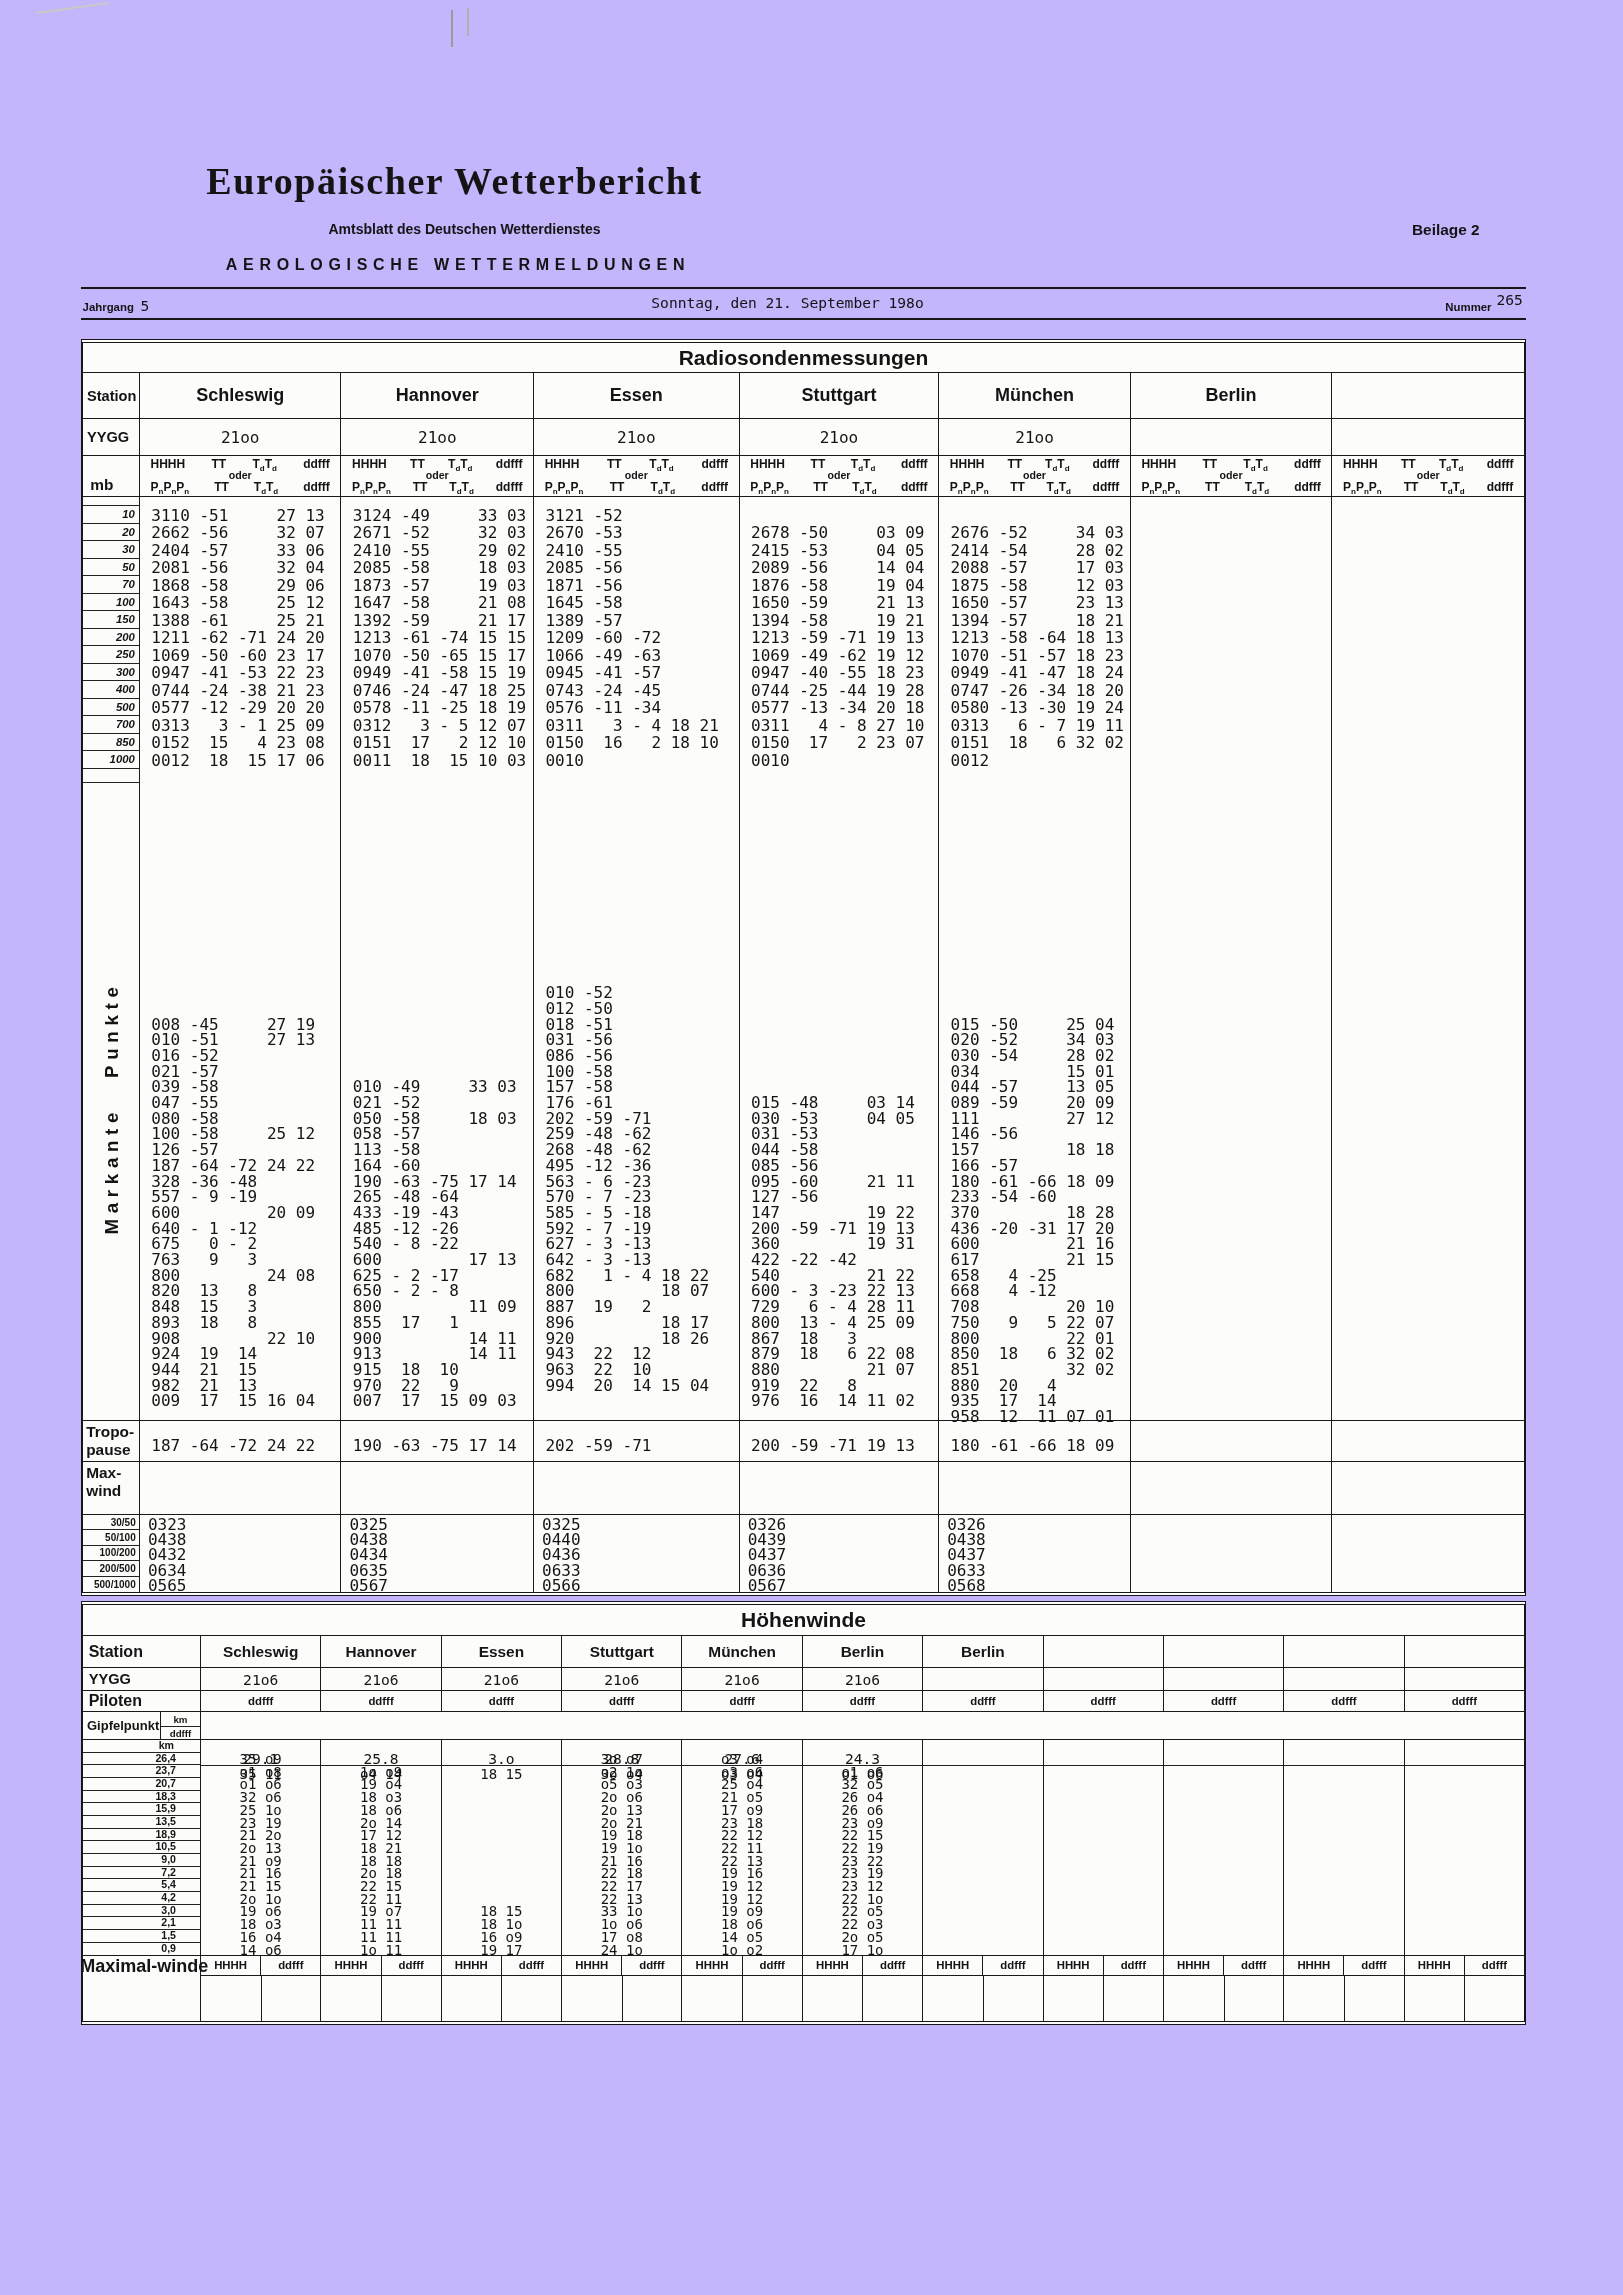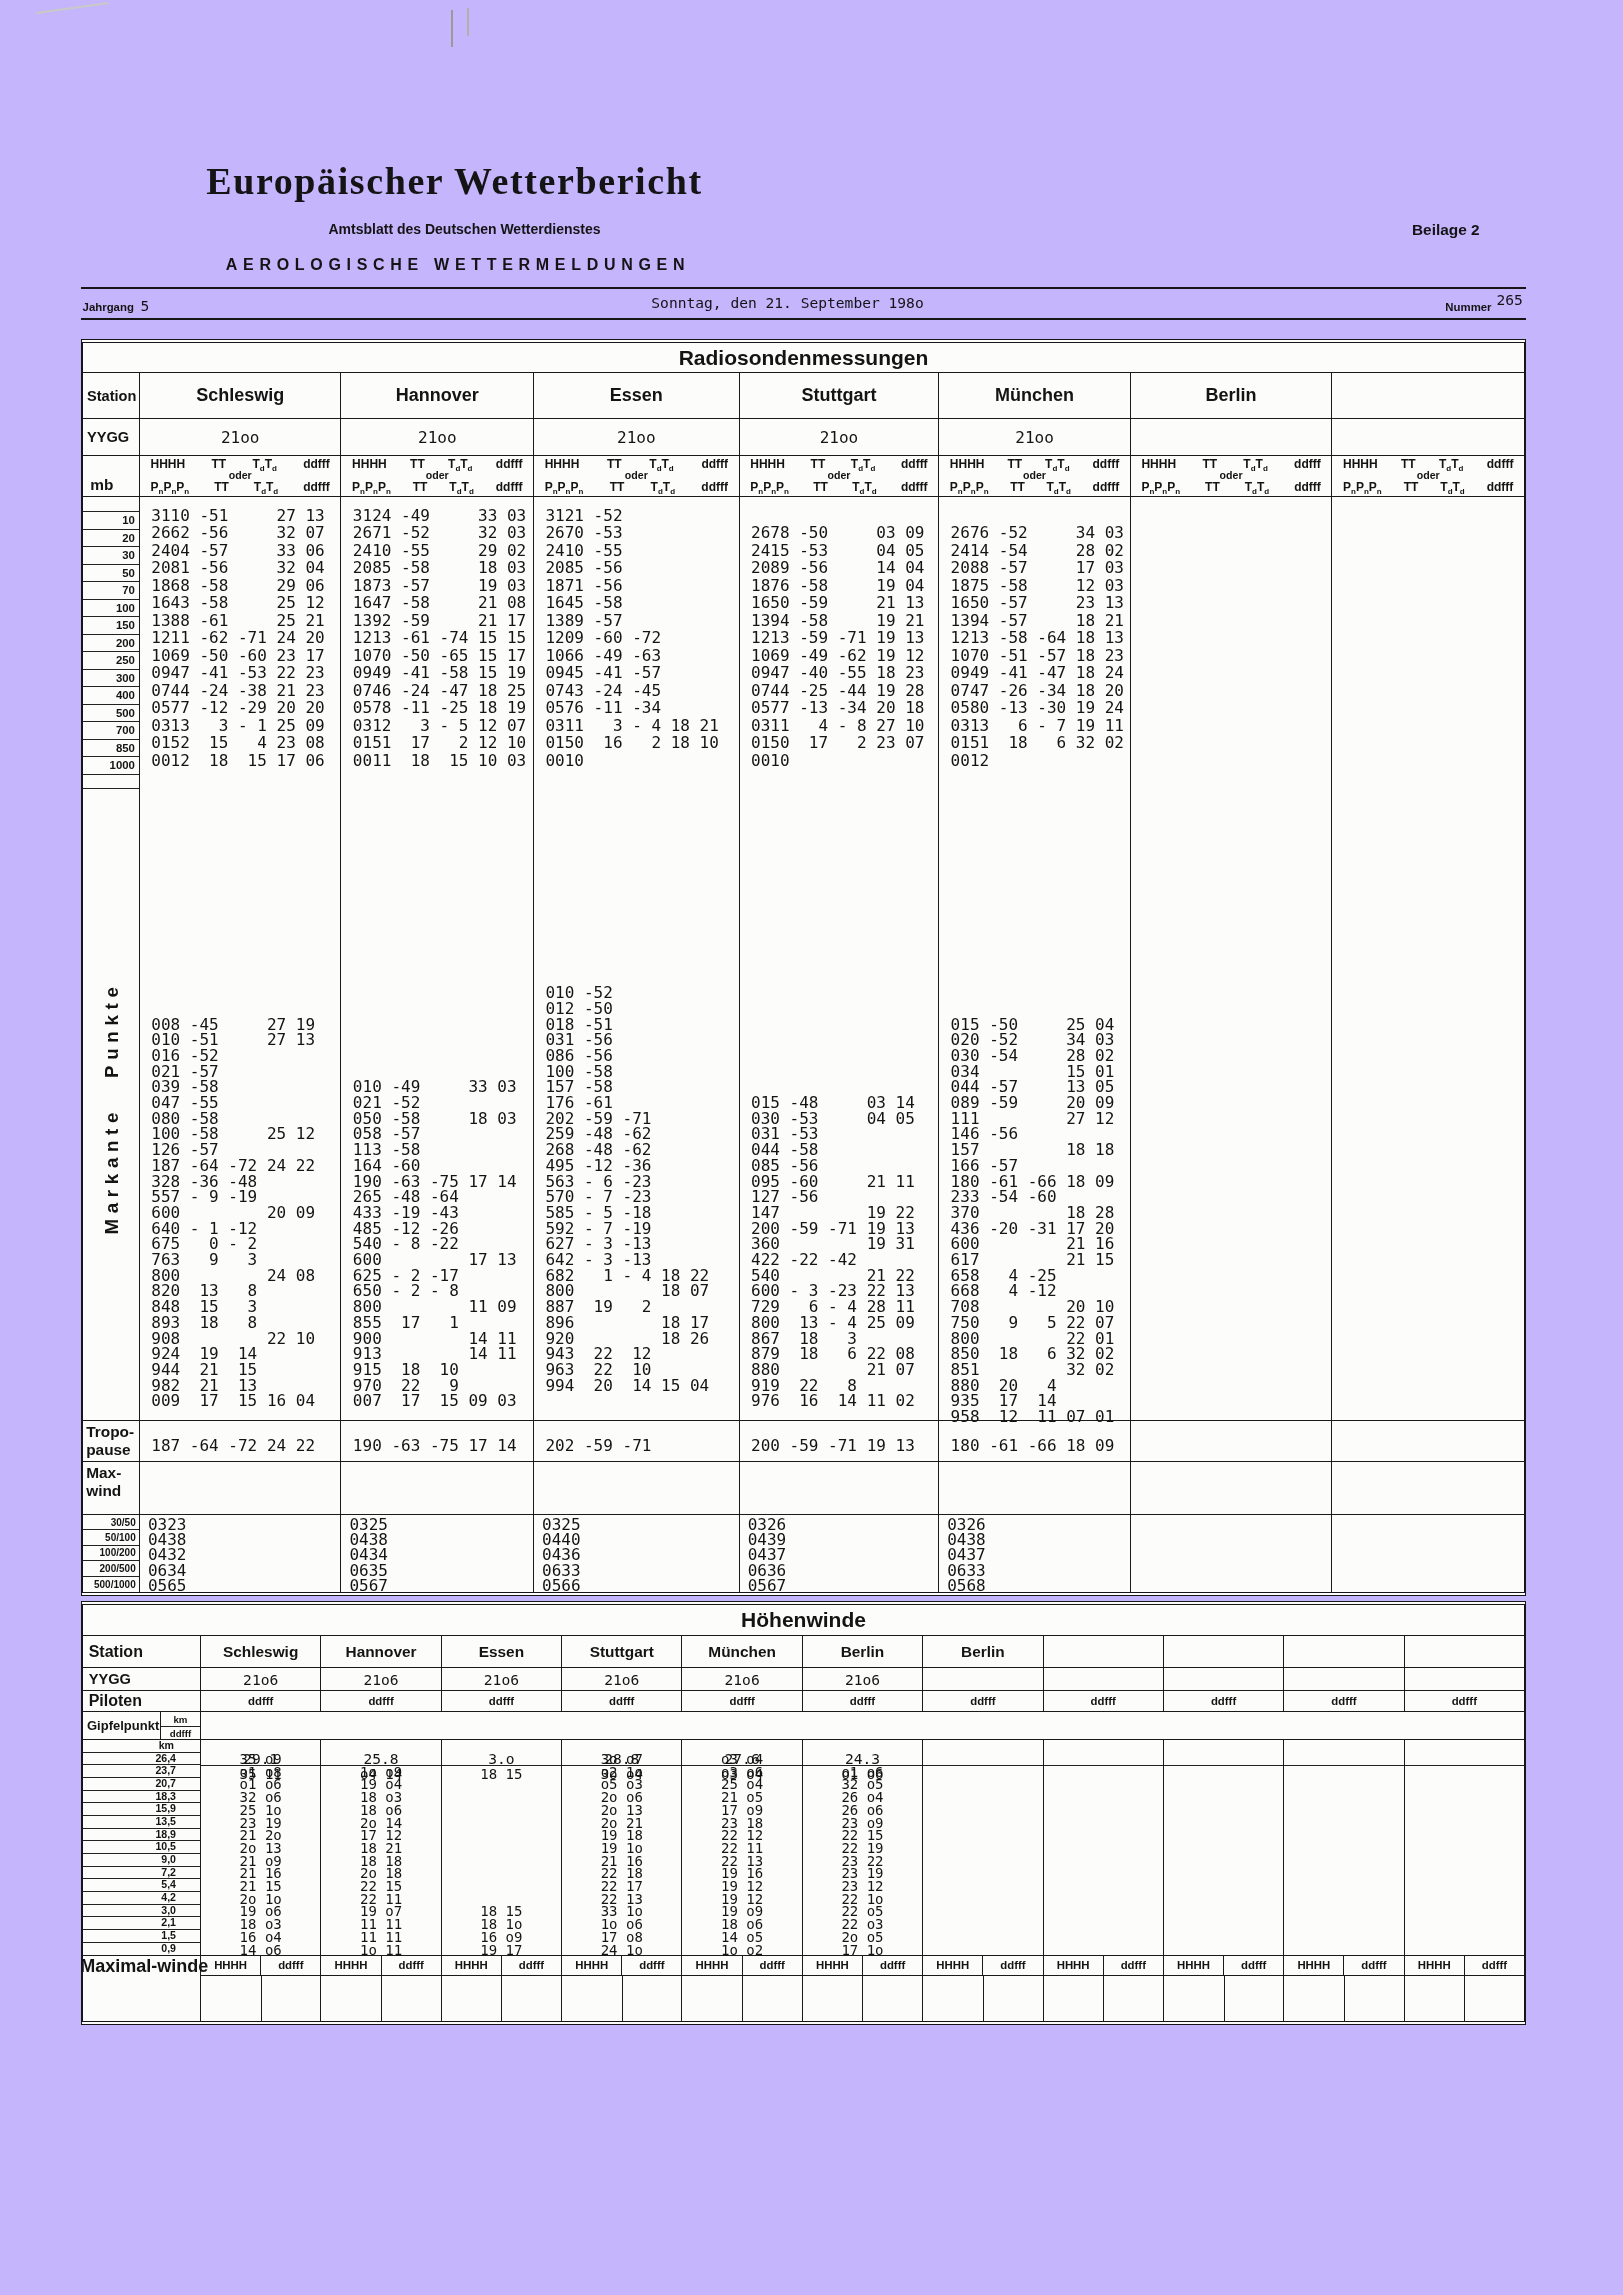--- a/index.html
+++ b/index.html
@@ -48,21 +48,21 @@
   .slab { font-weight:bold; font-size:14.6px; display:flex; align-items:center; padding-left:4px; }
   .sname { font-weight:bold; font-size:18px; display:flex; align-items:center; justify-content:center; }
   .lab { font-weight:bold; }
   .yygglab { font-size:14.6px; display:flex; align-items:center; padding-left:4px; }
   .chead { padding-top:1.6px; }
   .chline { display:flex; justify-content:space-between; padding:0 10.6px; font-weight:bold; font-size:12px; height:13px; line-height:13px;}
   .choder { text-align:center; font-weight:bold; font-size:10.6px; height:10.6px; line-height:9.7px; }
   .mbcell { position:relative; }
   .mb-lab { position:absolute; bottom:1.6px; left:7.3px; font-weight:bold; font-size:15.4px; }
   .bodylab { position:relative; }
-  .mbstack { margin-top:14px; border-top:1.3px solid #222; }
+  .mbstack { margin-top:8px; border-top:1.3px solid #222;font-style:italic; }
   .mbcellv { height:17.5px; border-bottom:1.3px solid #222; font-weight:bold; font-size:11.4px;
     display:flex; align-items:center; justify-content:flex-end; padding-right:4px; }
   .mbcellv.empty { height:14px; }
   .rotlab { position:absolute; top:611px; left:29px; transform:translate(-50%,-50%) rotate(-90deg);
     font-weight:bold; font-size:18.7px; letter-spacing:5.7px; word-spacing:18px; white-space:nowrap; }
   .p-pre { position:absolute; top:9.7px; left:11.4px; font-size:16px; line-height:17.5px; }
   .m-pre { position:absolute; top:441px; left:11.4px; font-size:16px; line-height:15.7px; }
   .lab2 { font-size:15.4px; padding:2.4px 0 0 3.2px; line-height:18px; }
   .tropoval { display:flex; align-items:flex-end; padding:0 0 5.7px 11.4px; white-space:pre;
     font-family:"DejaVu Sans Mono",monospace; font-size:16px; }

